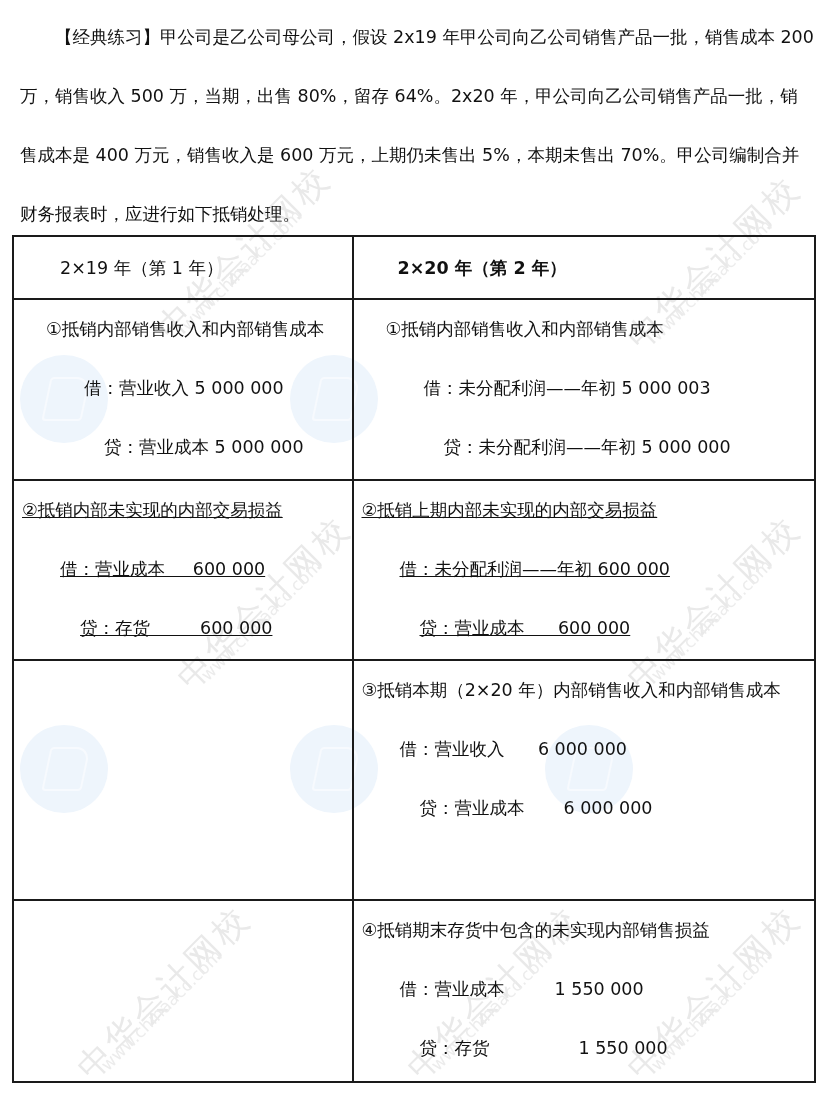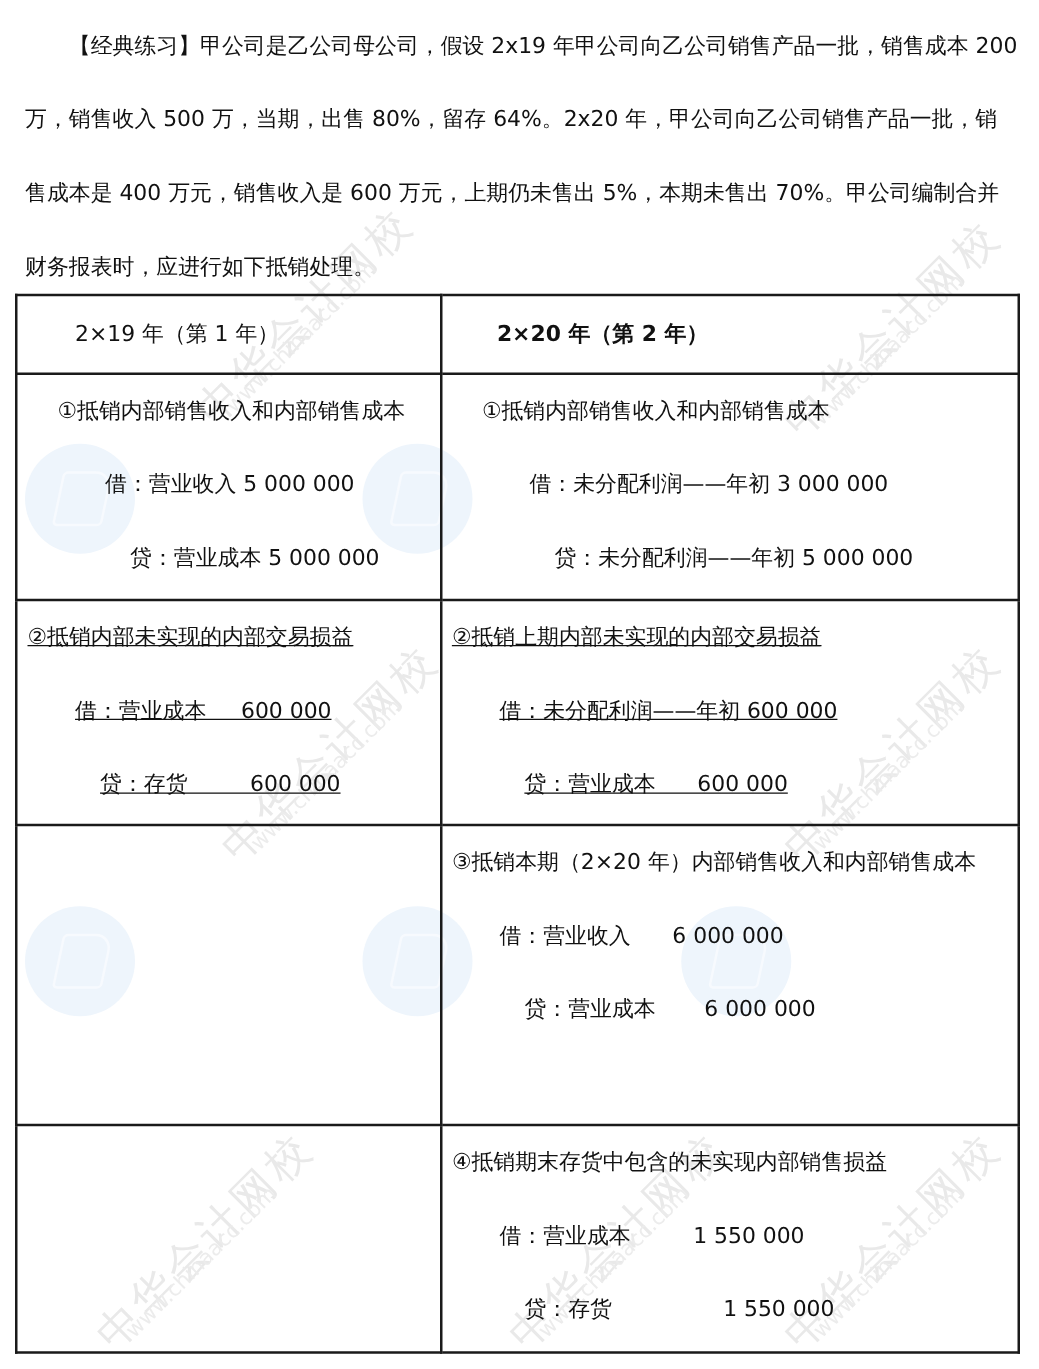--- a/index.html
+++ b/index.html
@@ -151,21 +151,21 @@
   </tr>
 
   <tr class="row-1">
     <td class="left">
       <div class="line heading-line">①抵销内部销售收入和内部销售成本</div>
       <div class="line debit-line">借：营业收入 5 000 000</div>
       <div class="line credit-line">贷：营业成本 5 000 000</div>
     </td>
     <td class="right">
       <div class="line heading-line">①抵销内部销售收入和内部销售成本</div>
-      <div class="line debit-line">借：未分配利润——年初 3 000 000</div>
+      <div class="line debit-line">借：未分配利润——年初 5 000 003</div>
       <div class="line credit-line">贷：未分配利润——年初 5 000 000</div>
     </td>
   </tr>
 
   <tr class="row-2">
     <td class="left">
       <div class="line heading-line">②抵销内部未实现的内部交易损益</div>
       <div class="line debit-line">借：营业成本     600 000</div>
       <div class="line credit-line">贷：存货         600 000</div>
     </td>

